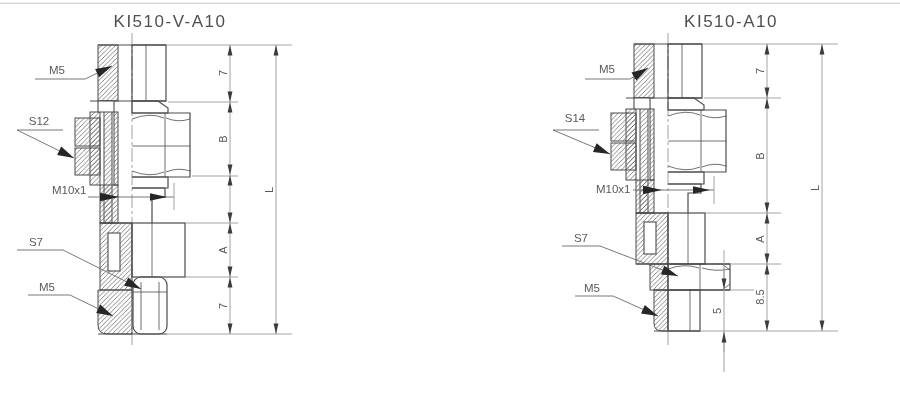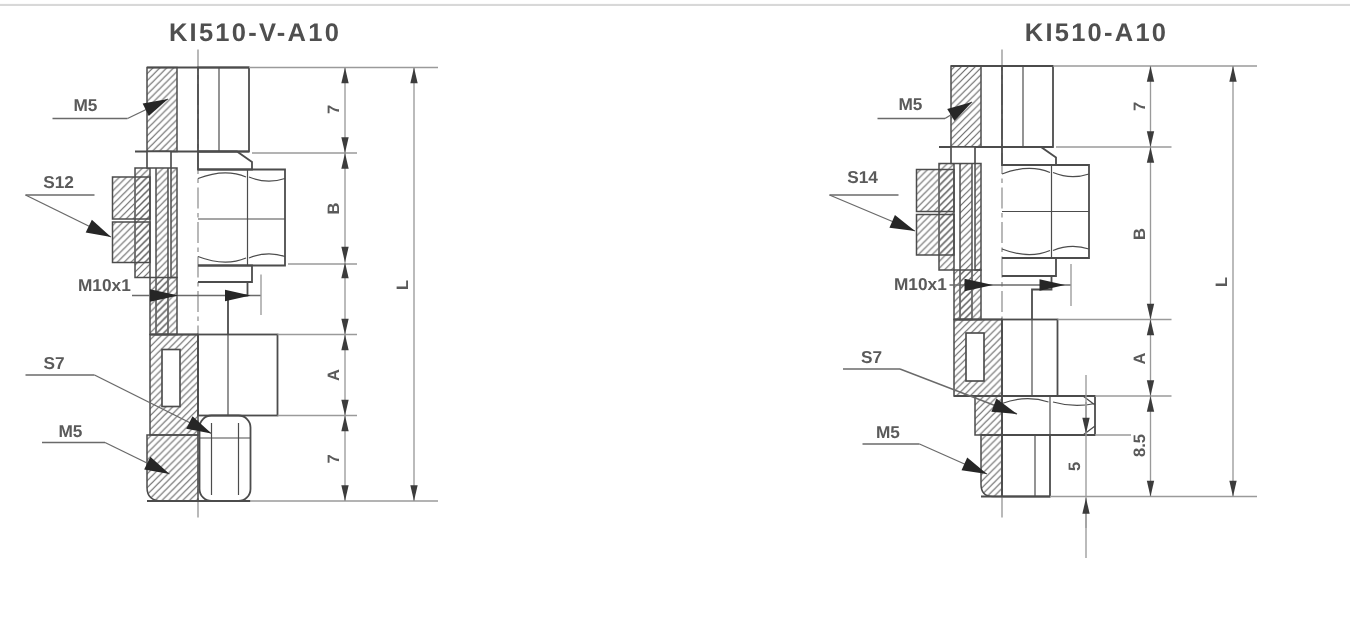--- a/index.html
+++ b/index.html
@@ -1,16 +1,16 @@
 <!DOCTYPE html>
 <html><head>
 <meta charset="utf-8">
 <style>
   html,body{margin:0;padding:0;background:#ffffff;width:900px;height:417px;overflow:hidden;}
-  #stage{position:relative;width:900px;height:417px;background:#ffffff;font-weight:bold;}
+  #stage{position:relative;width:900px;height:417px;background:#ffffff;}
   svg text{font-family:"Liberation Sans","DejaVu Sans",sans-serif;}
   .title{font-size:17px;fill:#4f4f4f;letter-spacing:1.5px;}
   .lbl{font-size:11.5px;fill:#5a5a5a;}
   .dim{font-size:11px;fill:#5a5a5a;}
   .hatchshape{fill:url(#hatch);stroke:#4c4c4c;stroke-width:1;}
   .outline{stroke:#4c4c4c;stroke-width:1.2;fill:none;}
   .outline-thin{stroke:#4c4c4c;stroke-width:0.8;fill:none;}
   .whitefill{fill:#ffffff;stroke:#4c4c4c;stroke-width:1.1;}
   .dimline{stroke:#9a9a9a;stroke-width:0.9;fill:none;}
   .leader{stroke:#6a6a6a;stroke-width:0.9;fill:none;}

